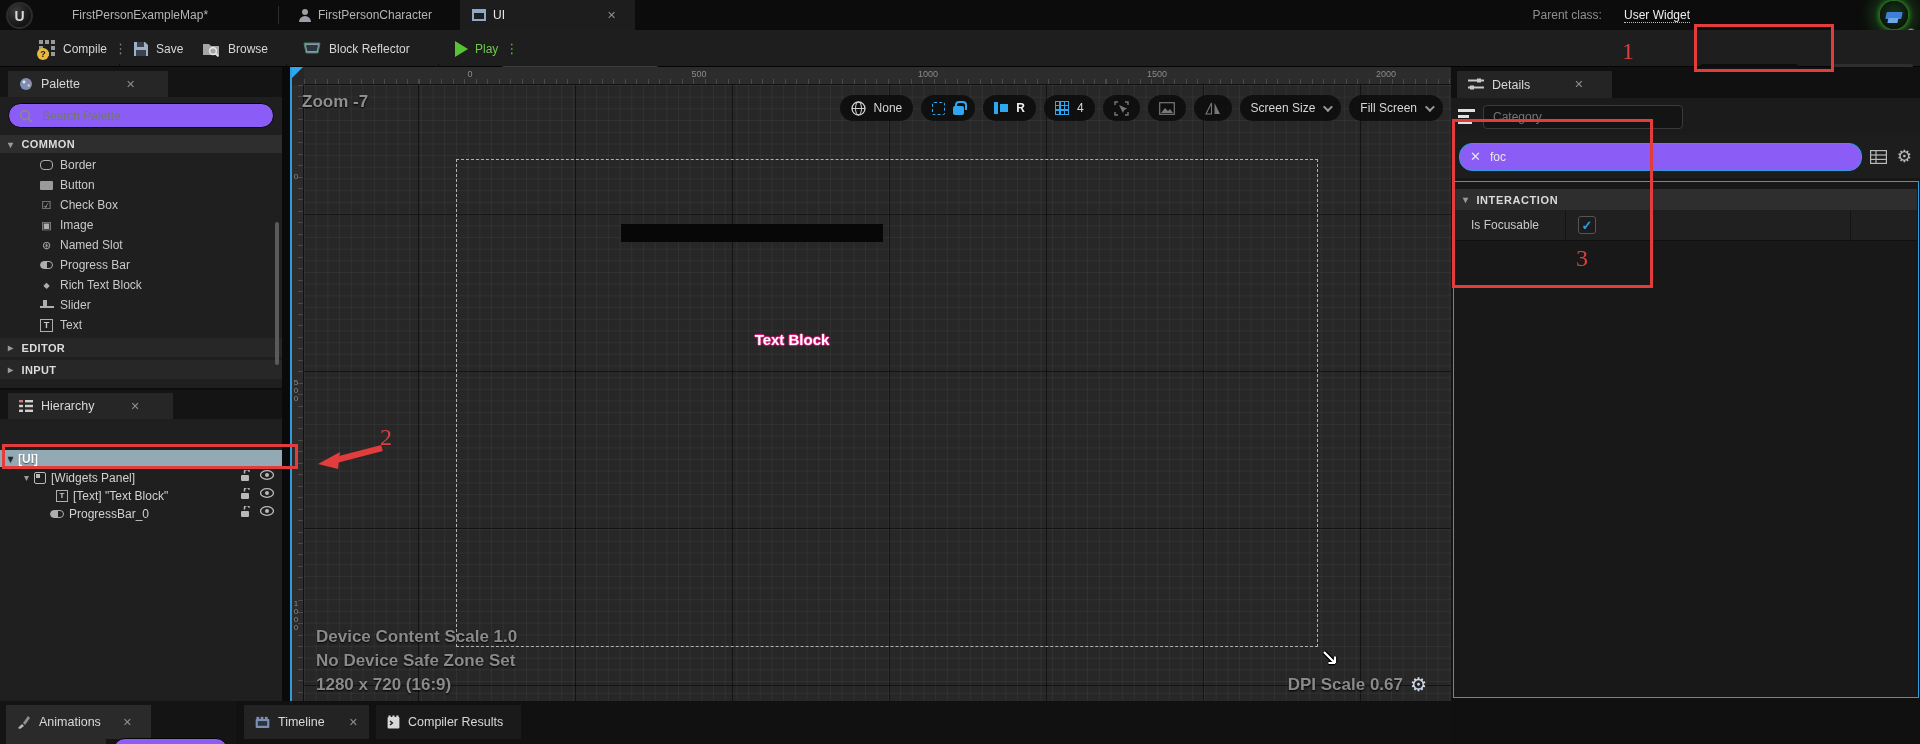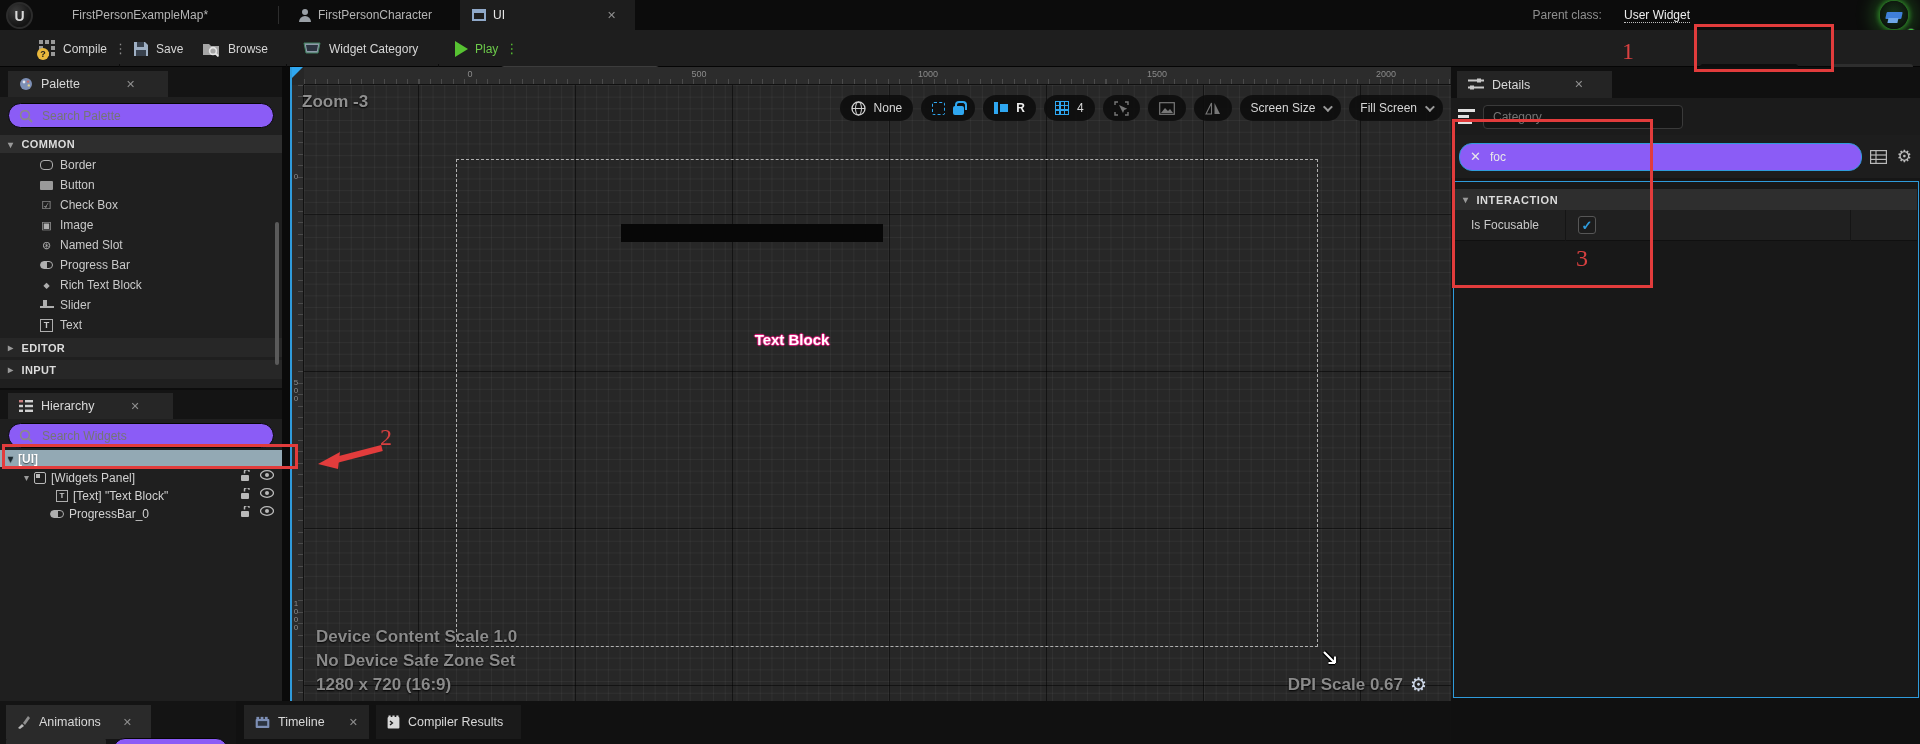--- a/index.html
+++ b/index.html
@@ -235,21 +235,21 @@
         <line x1="13.5" y1="12.5" x2="16.5" y2="15.5" stroke="#e5e5e5" stroke-width="1.8"></line>
         </svg>
       <span>Browse</span>
     </div>
     <div class="tsep abs" style="left:286px;"></div>
     <div class="tbtn abs" style="left:293px;">
       <svg width="20" height="16" viewBox="0 0 20 16">
         <path d="M2 2 h16 l-2 10 h-12 z" fill="#8d99a8" stroke="#3f7f5f" stroke-width="1"></path>
         <path d="M4 4 h12 l-1.2 6 h-9.6 z" fill="#2c3440"></path>
         </svg>
-      <span>Widget Category</span>
+      <span>Block Reflector</span>
     </div>
     <div class="tsep abs" style="left:438px;"></div>
     <div class="tbtn abs" style="left:446px;">
       <span class="play-tri"></span>
       <span class="play-label">Play</span>
       <span class="kebab" style="color:#57c232;">⋮</span>
     </div>
     <div class="debug-dd abs">
       <span>No debug object selected</span>
       <span class="chev"></span>
@@ -362,27 +362,20 @@
           <rect x="0" y="0" width="4" height="2.4" fill="#c97b7b"></rect>
             <rect x="6" y="0" width="8" height="2.4" fill="#cfcfcf"></rect>
           <rect x="0" y="4.8" width="4" height="2.4" fill="#cfcfcf"></rect>
             <rect x="6" y="4.8" width="8" height="2.4" fill="#cfcfcf"></rect>
           <rect x="0" y="9.6" width="4" height="2.4" fill="#cfcfcf"></rect>
             <rect x="6" y="9.6" width="8" height="2.4" fill="#cfcfcf"></rect>
           </svg>
         <span>Hierarchy</span>
         <span class="xglyph" style="margin-left:28px;">✕</span>
       </div>
-    </div>
-    <div class="search-pill abs" style="left:8px;top:33px;width:266px;height:25px;">
-      <svg class="mag" viewBox="0 0 14 14">
-        <circle cx="6" cy="6" r="4.4" fill="none" stroke="#8a8a8a" stroke-width="1.6"></circle>
-        <line x1="9.2" y1="9.2" x2="13" y2="13" stroke="#8a8a8a" stroke-width="1.8"></line>
-        </svg>
-      <input type="text" placeholder="Search Widgets" style="">
     </div>
 
     <div class="h-row h-sel" style="top:60px; padding-left:8px;">
       <span style="color:#1c2a30;font-size:10px;">▾</span>
       <span>[UI]</span>
     </div>
     <div class="h-row" style="top:79px; padding-left:24px;">
       <span style="color:#9a9a9a;font-size:10px;">▾</span>
       <span class="canvaspanel-ico"></span>
       <span>[Widgets Panel]</span>
@@ -449,21 +442,21 @@
       <span class="rlabel" style="left:624px;">1000</span>
       <span class="rlabel" style="left:853px;">1500</span>
       <span class="rlabel" style="left:1082px;">2000</span>
     </div>
     <div class="vruler abs">
       <span class="vlabel" style="top:88px;">0</span>
       <span class="vlabel" style="top:294px;">500</span>
       <span class="vlabel" style="top:515px;">1000</span>
     </div>
     <div class="corner-tri abs"></div>
-    <div class="zoomlabel abs">Zoom -3</div>
+    <div class="zoomlabel abs">Zoom -7</div>
 
     <div class="dashed-rect abs"></div>
     <div class="pbar-widget abs"></div>
     <div class="widget-label abs">Text Block</div>
 
     <div class="cv-toolbar abs">
       <div class="pill">
         <svg width="15" height="15" viewBox="0 0 15 15">
           <circle cx="7.5" cy="7.5" r="6.5" fill="none" stroke="#d0d0d0" stroke-width="1.3"></circle>
           <ellipse cx="7.5" cy="7.5" rx="3" ry="6.5" fill="none" stroke="#d0d0d0" stroke-width="1"></ellipse>

